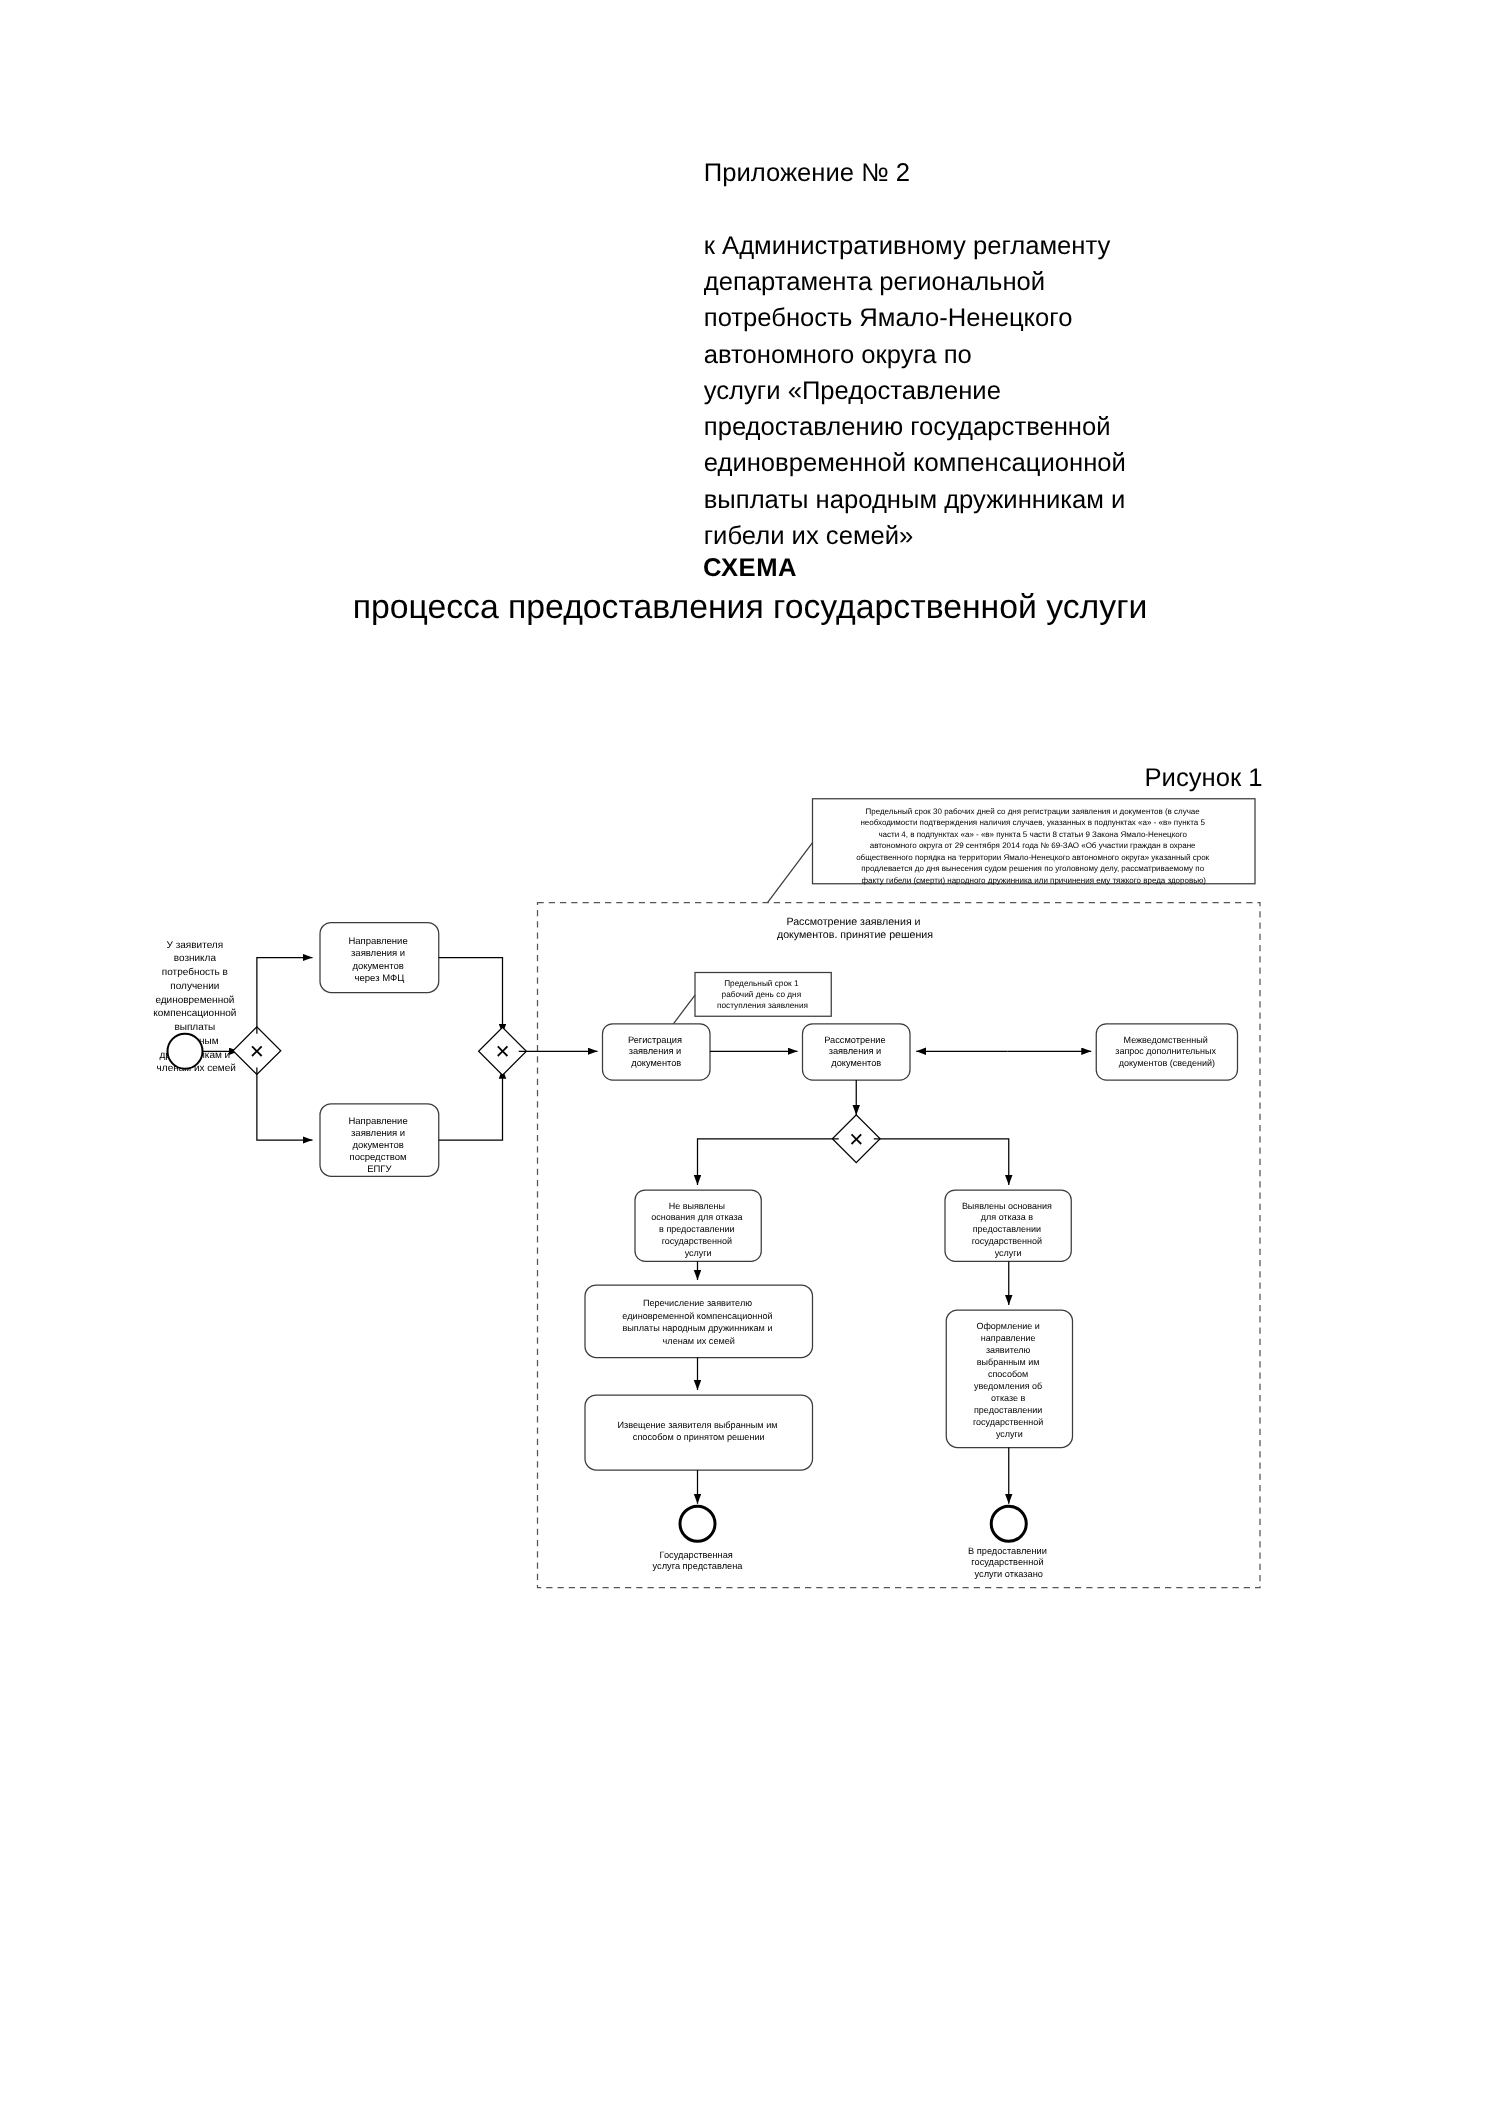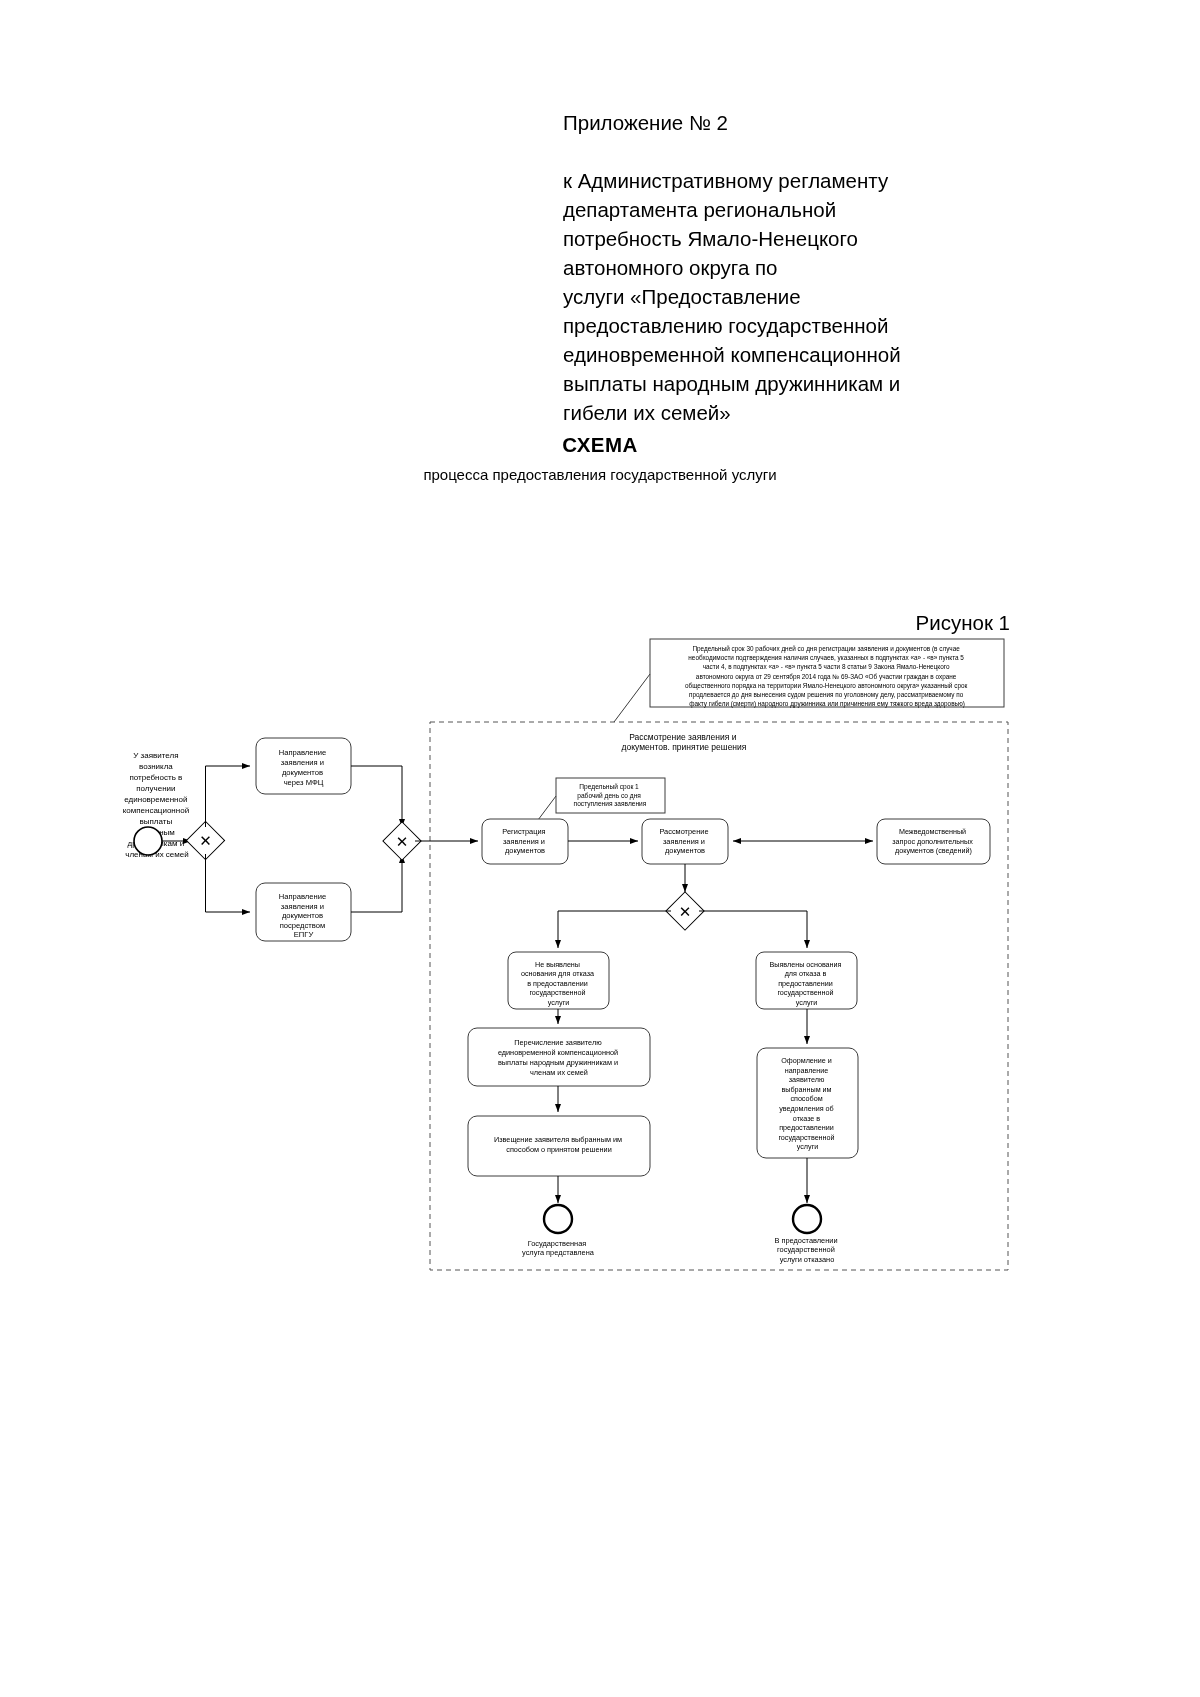--- a/index.html
+++ b/index.html
@@ -5,27 +5,27 @@
 <style>
   html,body{margin:0;padding:0;background:#ffffff;}
   body{
     width:1200px;height:1697px;position:relative;
     font-family:"Liberation Sans","DejaVu Sans",sans-serif;
     color:#000;overflow:hidden;
   }
   .page{position:absolute;inset:0;}
 
   
-  .hdr-block{position:absolute;left:563px;top:108px;width:400px;}
+  .hdr-block{position:absolute;left:563px;top:124px;width:400px;}
   .hdr-line{font-size:20.5px;line-height:29px;}
   .hdr-app{font-size:20.5px;line-height:29px;margin-bottom:29px;}
 
-  .title-block{position:absolute;left:0;top:430px;width:1200px;text-align:center;}
+  .title-block{position:absolute;left:0;top:440px;width:1200px;text-align:center;}
   .t-schema{font-weight:bold;font-size:20.5px;line-height:30px;letter-spacing:.4px;}
-  .t-sub{font-size:15px;line-height:30px;}
+  .t-sub{font-size:27px;line-height:30px;}
   .t-sub.s2{padding:0 170px;}
 
   .fig-label{position:absolute;right:190px;top:611px;font-size:20.5px;}
 
   
   .diagram{position:absolute;left:0;top:630px;width:1112px;height:660px;}
   .diagram svg{display:block;}
 
   .nodetext{font-family:"Liberation Sans","DejaVu Sans",sans-serif;fill:#000;}
 </style>

